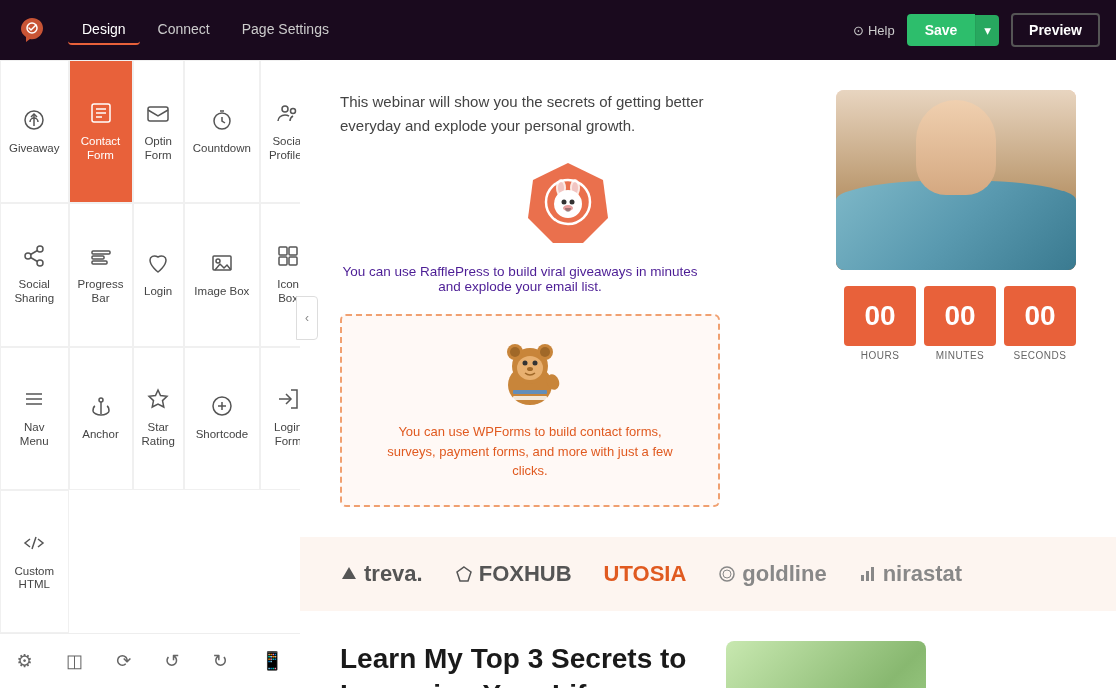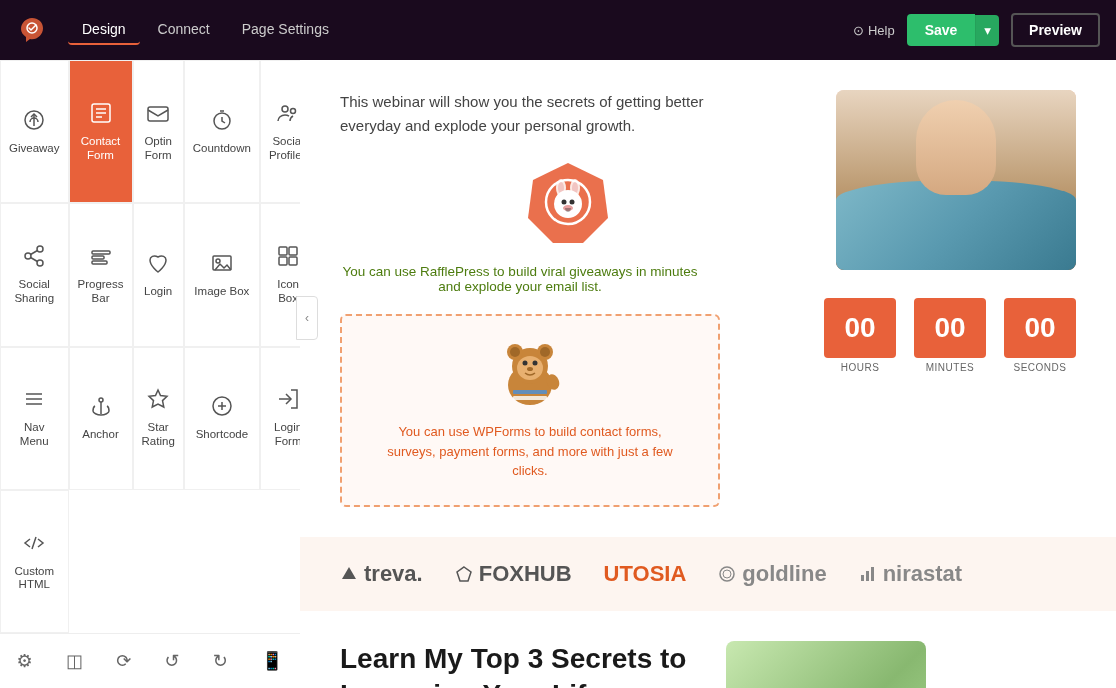--- a/index.html
+++ b/index.html
@@ -220,21 +220,21 @@
       text-align: left;
       max-width: 380px;
     }
     .raffle-logo {
       width: 90px;
       height: 90px;
       margin: 0 auto 16px;
     }
     .raffle-desc {
       font-size: 13.5px;
-      color: #4d7c0f;
+      color: #4c1d95;
       text-align: center;
       max-width: 360px;
       margin-bottom: 20px;
     }
     .wpforms-box {
       border: 2px dashed #f0a070;
       border-radius: 6px;
       background: #fff9f6;
       padding: 24px 32px;
       display: flex;
@@ -268,22 +268,22 @@
       border-radius: 8px;
       overflow: hidden;
       position: relative;
     }
 
     
     .countdown-section {
       display: flex;
       align-items: center;
       justify-content: flex-end;
-      gap: 18px;
-      padding: 28px 0 0;
+      gap: 8px;
+      padding: 16px 0 0;
     }
     .countdown-block {
       display: flex;
       flex-direction: column;
       align-items: center;
     }
     .countdown-num {
       background: #e8613a;
       color: #fff;
       font-size: 28px;

